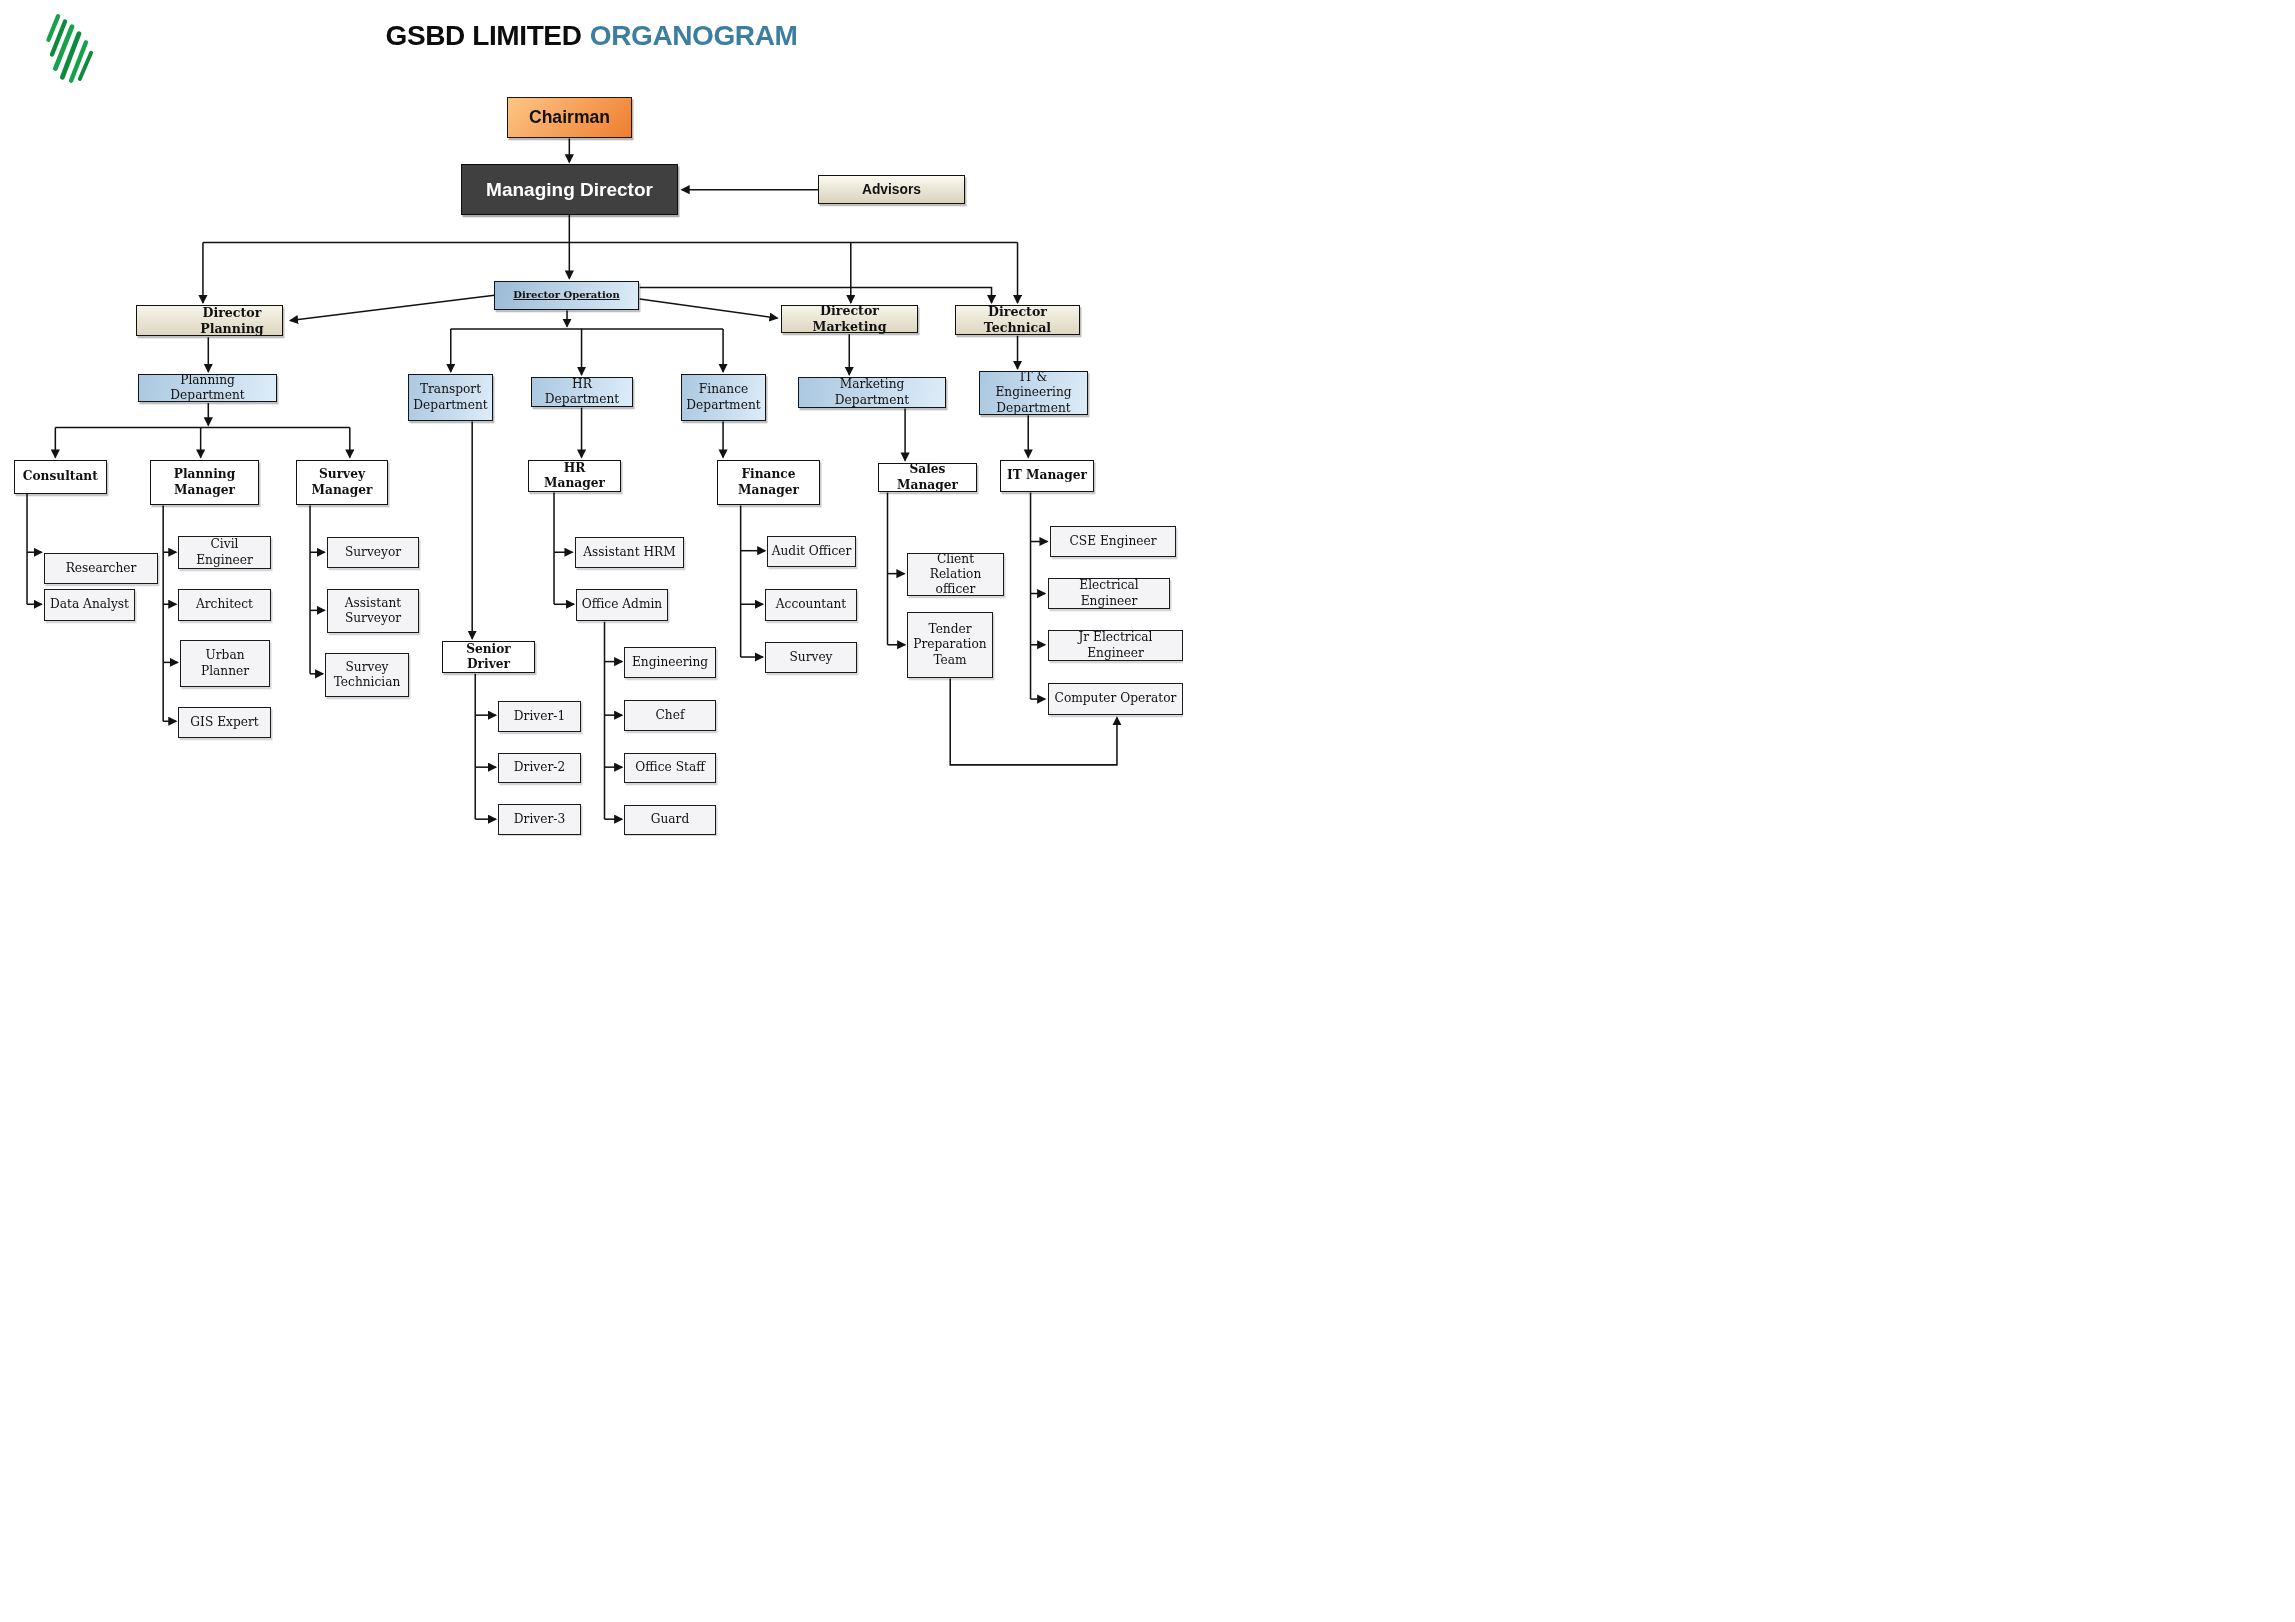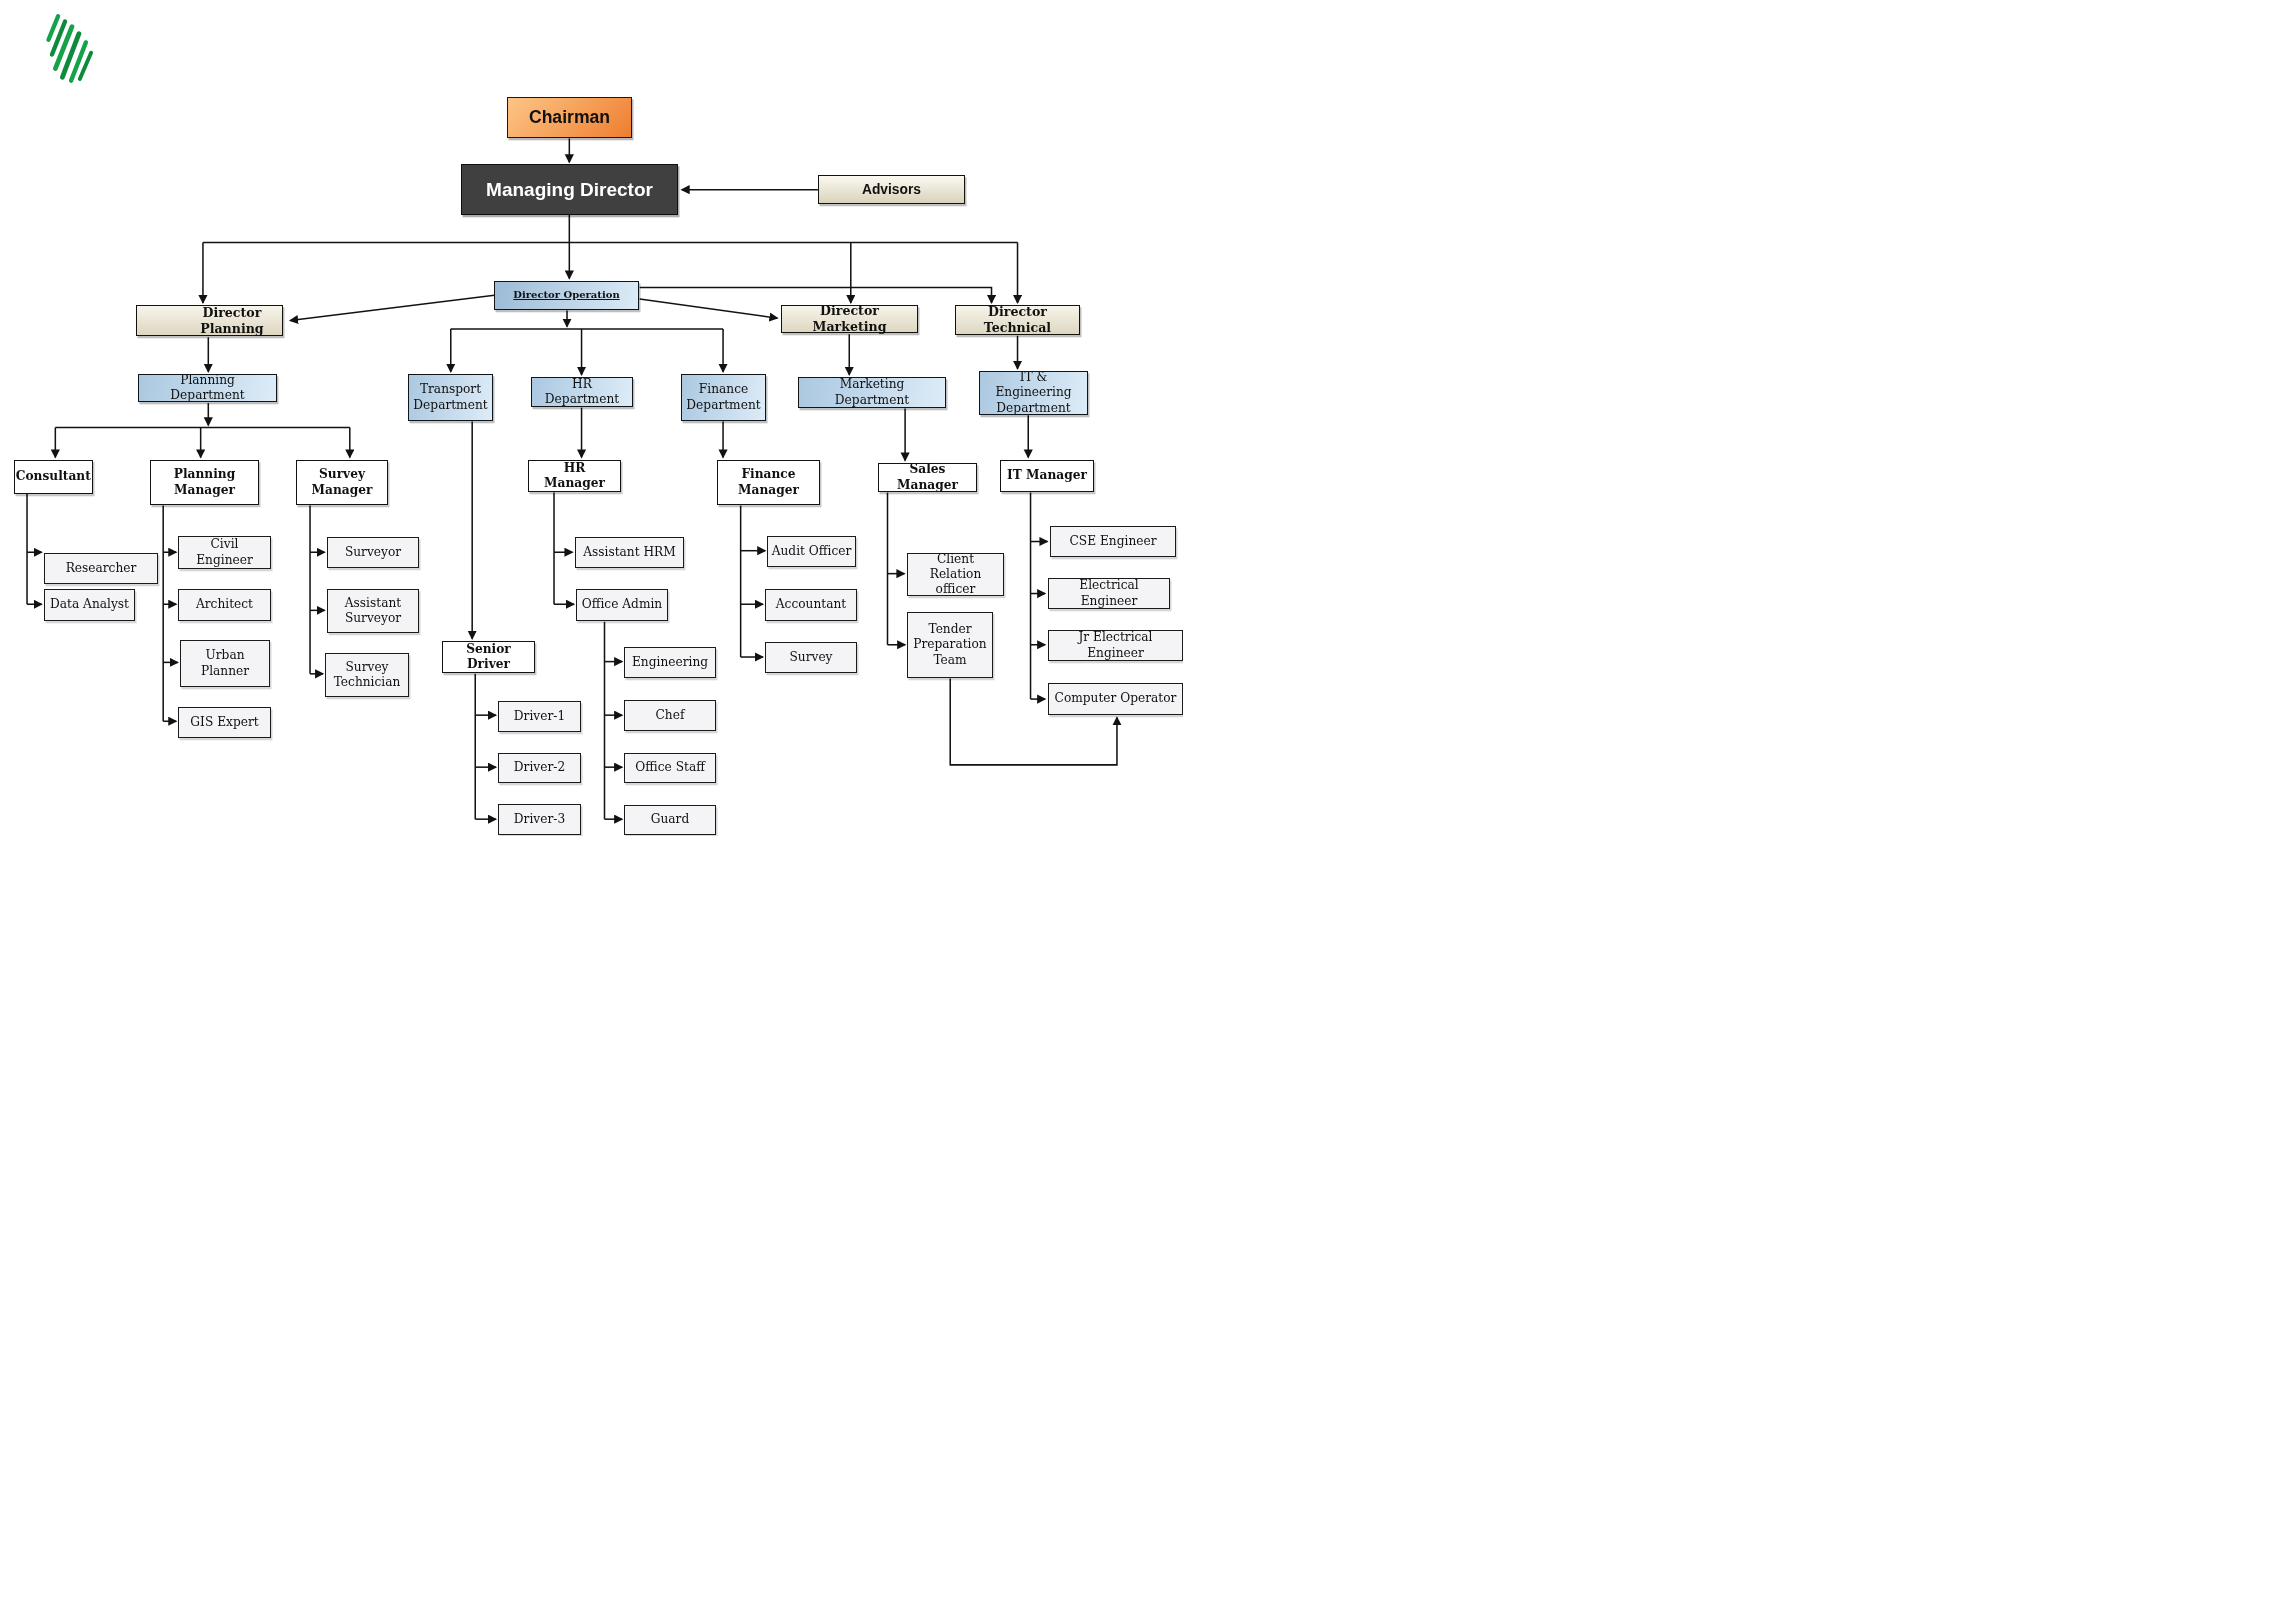--- a/index.html
+++ b/index.html
@@ -116,36 +116,39 @@
     <g stroke-linecap="round" fill="none">
       <path d="M12,40 L23,13" stroke="#16a24b" stroke-width="5"></path>
       <path d="M16,57 L31,19" stroke="#0e8a3d" stroke-width="5"></path>
       <path d="M20,73 L39,25" stroke="#16a24b" stroke-width="5.5"></path>
       <path d="M28,83 L47,33" stroke="#0e8a3d" stroke-width="5.5"></path>
       <path d="M38,87 L55,43" stroke="#16a24b" stroke-width="5"></path>
       <path d="M48,85 L61,55" stroke="#0e8a3d" stroke-width="4.5"></path>
     </g>
   </svg>
 
+  <div class="title">
+    <span>GSBD LIMITED</span><span class="hl">ORGANOGRAM</span>
+  </div>
 
   <div id="nodes">
       <div class="node t-chairman" style="left: 507px; top: 97px; width: 125px; height: 41px;">Chairman</div>
       <div class="node t-md" style="left: 461px; top: 164px; width: 217px; height: 51px;">Managing Director</div>
       <div class="node t-advisor" style="left: 818px; top: 175px; width: 147px; height: 29px;">Advisors</div>
       <div class="node t-director-op" style="left: 494px; top: 281px; width: 145px; height: 29px;">Director Operation</div>
       <div class="node t-director" style="left: 136px; top: 305px; width: 147px; height: 31px; padding-left: 48px;">Director Planning</div>
       <div class="node t-director" style="left: 781px; top: 305px; width: 137px; height: 28px;">Director Marketing</div>
       <div class="node t-director" style="left: 955px; top: 305px; width: 125px; height: 30px;">Director Technical</div>
       <div class="node t-dept" style="left: 138px; top: 374px; width: 139px; height: 28px;">Planning Department</div>
       <div class="node t-dept" style="left: 408px; top: 374px; width: 85px; height: 47px;">Transport Department</div>
       <div class="node t-dept" style="left: 531px; top: 377px; width: 102px; height: 30px;">HR Department</div>
       <div class="node t-dept" style="left: 681px; top: 374px; width: 85px; height: 47px;">Finance Department</div>
       <div class="node t-dept" style="left: 798px; top: 377px; width: 148px; height: 31px;">Marketing Department</div>
       <div class="node t-dept" style="left: 979px; top: 371px; width: 109px; height: 44px;">IT &amp; Engineering Department</div>
-      <div class="node t-manager" style="left: 13.8px; top: 460px; width: 79px; height: 34px;">Consultant</div>
+      <div class="node t-manager" style="left: 13.8px; top: 460px; width: 93px; height: 34px;">Consultant</div>
       <div class="node t-manager" style="left: 150px; top: 460px; width: 109px; height: 45px;">Planning Manager</div>
       <div class="node t-manager" style="left: 296px; top: 460px; width: 92px; height: 45px;">Survey Manager</div>
       <div class="node t-manager" style="left: 528px; top: 460px; width: 93px; height: 32px;">HR Manager</div>
       <div class="node t-manager" style="left: 717px; top: 460px; width: 103px; height: 45px;">Finance Manager</div>
       <div class="node t-manager" style="left: 878px; top: 463px; width: 99px; height: 29px;">Sales Manager</div>
       <div class="node t-manager" style="left: 1000px; top: 460px; width: 94px; height: 32px;">IT Manager</div>
       <div class="node t-leaf" style="left: 44px; top: 537px; width: 114px; height: 31px; margin-top: 16px;">Researcher</div>
       <div class="node t-leaf" style="left: 44px; top: 589px; width: 91px; height: 32px;">Data Analyst</div>
       <div class="node t-leaf" style="left: 178px; top: 536px; width: 93px; height: 33px;">Civil Engineer</div>
       <div class="node t-leaf" style="left: 178px; top: 589px; width: 93px; height: 32px;">Architect</div>

